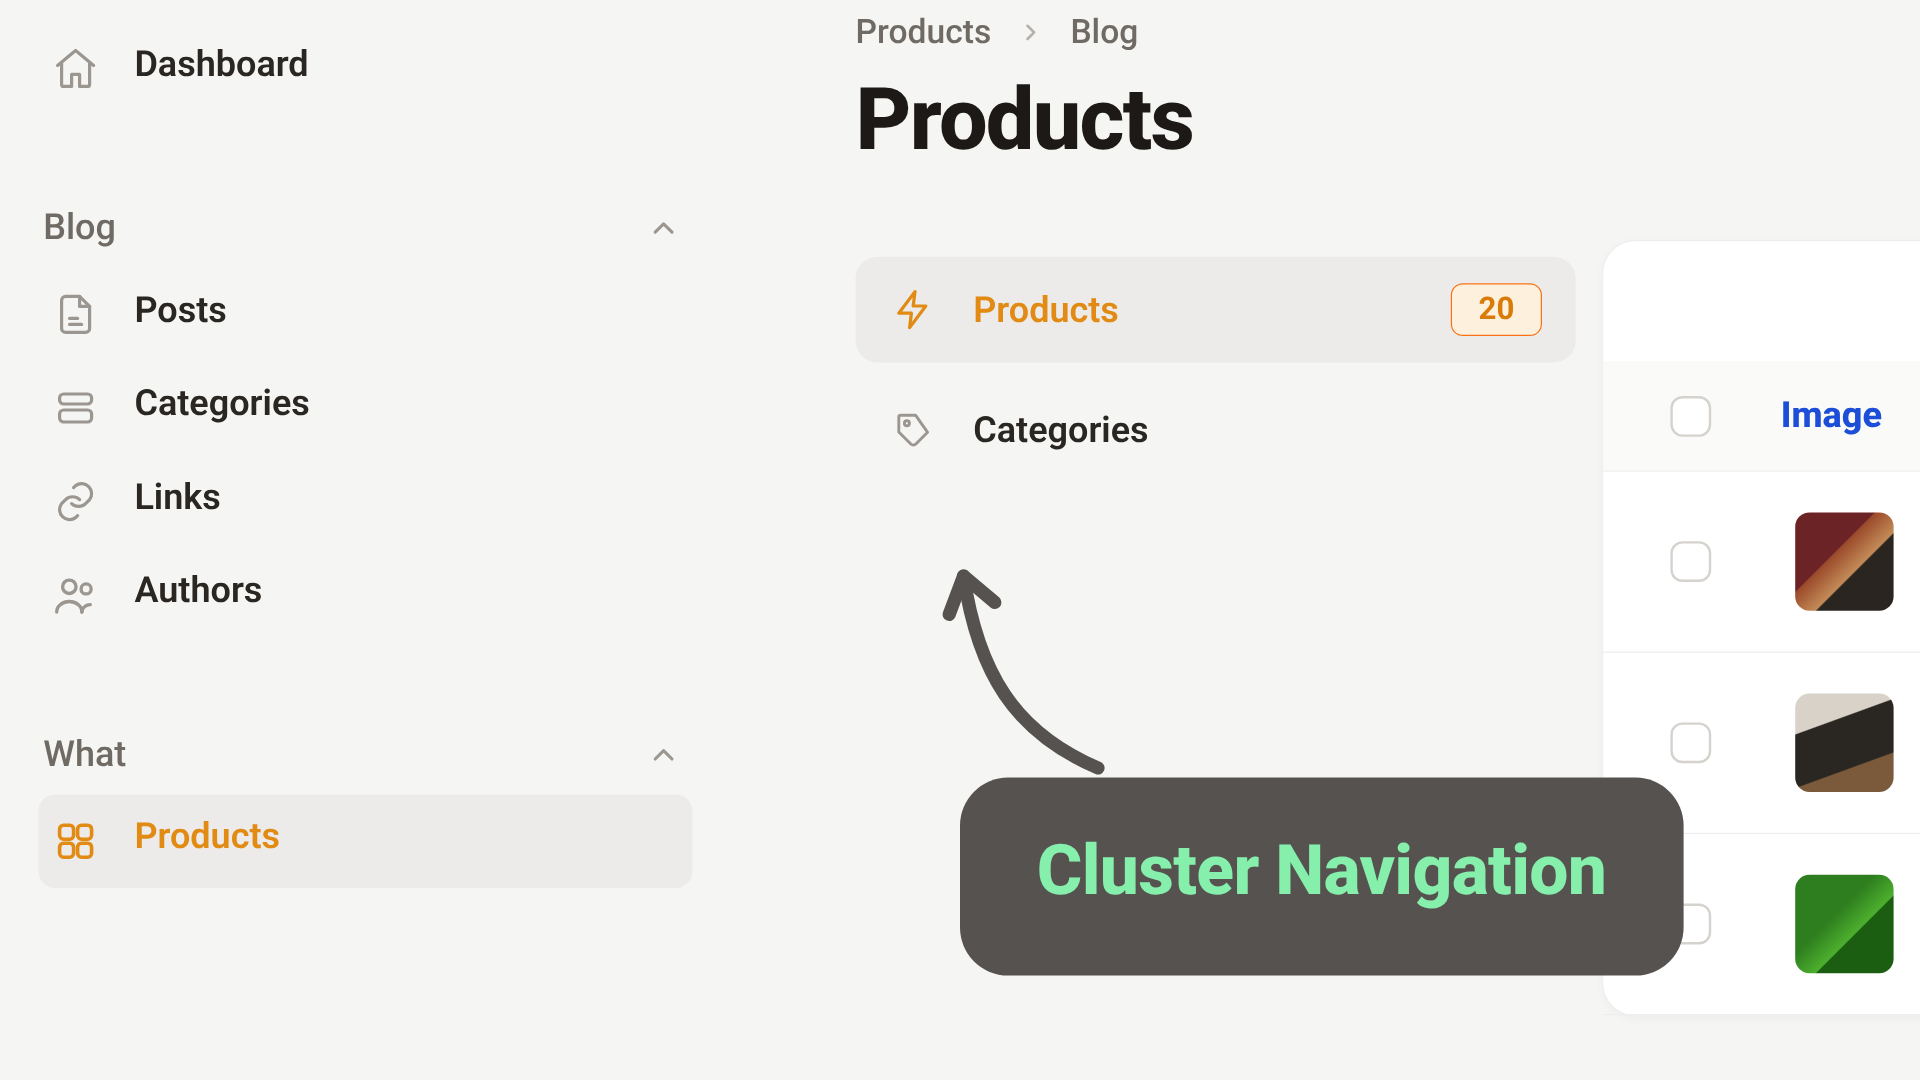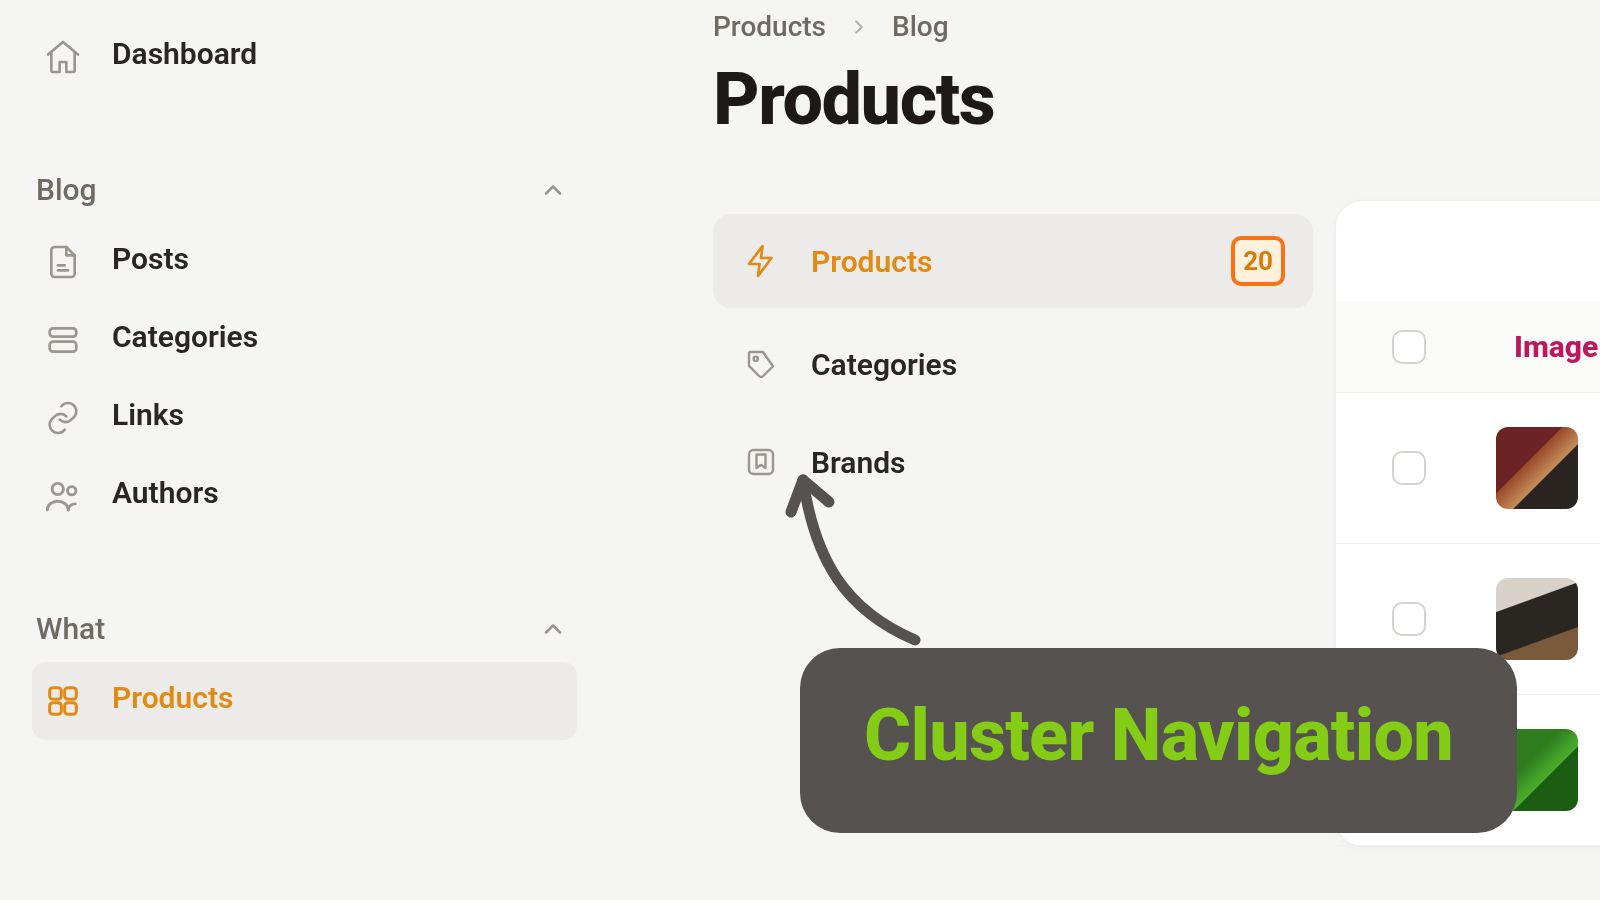--- a/index.html
+++ b/index.html
@@ -104,23 +104,23 @@
 }
 .cluster-item.active {
   background: #ecebe9;
   color: #e28b14;
 }
 .cluster-item.active .icon { color: #e28b14; }
 .cluster-badge {
   margin-left: auto;
   background: #fdf1de;
   color: #d97b08;
-  border: 4px solid #f97316;
+  border: 1px solid #f97316;
   border-radius: 10px;
-  padding: 6px 8px;
+  padding: 6px 22px;
   font-size: 26px;
   font-weight: 700;
 }
 .table-peek {
   position: absolute;
   top: 200px;
   left: 740px;
   width: 700px;
   background: #ffffff;
   border-radius: 28px 0 0 28px;
@@ -138,22 +138,22 @@
 }
 .checkbox {
   width: 34px; height: 34px;
   border: 2px solid #d6d3cf;
   border-radius: 10px;
   background: #fff;
 }
 .col-label {
   font-size: 30px;
   font-weight: 800;
-  color: #be185d;
-  margin-left: 48px;
+  color: #1d4ed8;
+  margin-left: 18px;
   text-align: right;
 }
 .table-row {
   display:flex;
   align-items:center;
   gap: 40px;
   padding: 34px 56px;
   border-bottom: 1px solid #eee;
 }
 .thumb {
@@ -168,24 +168,24 @@
   position: absolute;
   left: 785px;
   top: 460px;
   pointer-events: none;
 }
 .annotation-box {
   position: absolute;
   left: 800px;
   top: 648px;
   background: #55524f;
-  color: #84cc16;
+  color: #86efac;
   border-radius: 40px;
   padding: 38px 64px 46px;
-  font-size: 72px;
+  font-size: 58px;
   font-weight: 800;
   line-height: 1.4;
   text-align: center;
   letter-spacing: -0.01em;
 }
 svg { display: block; }
 </style>
 </head>
 <body>
 
@@ -299,29 +299,20 @@
       </div>
       <div class="cluster-item">
         <span class="icon">
           <svg width="36" height="36" viewBox="0 0 24 24" fill="none" stroke="currentColor" stroke-width="1.6" stroke-linecap="round" stroke-linejoin="round">
               <path d="M20 13.5 13.5 20a2 2 0 0 1-2.8 0L4 13.3V5a1 1 0 0 1 1-1h8.3z"></path>
               <circle cx="8.5" cy="8.5" r="1.4"></circle>
             </svg>
         </span>
         <span>Categories</span>
       </div>
-      <div class="cluster-item">
-        <span class="icon">
-          <svg width="36" height="36" viewBox="0 0 24 24" fill="none" stroke="currentColor" stroke-width="1.6" stroke-linecap="round" stroke-linejoin="round">
-              <rect x="4" y="4" width="16" height="16" rx="3"></rect>
-              <path d="M9 7h6v9l-3-2-3 2z"></path>
-            </svg>
-        </span>
-        <span>Brands</span>
-      </div>
     </div>
 
     <div class="table-peek">
       <div class="table-header">
         <div class="checkbox"></div>
         <div class="col-label">Image</div>
       </div>
       <div class="table-row">
         <div class="checkbox"></div>
         <div class="thumb thumb1"></div>

